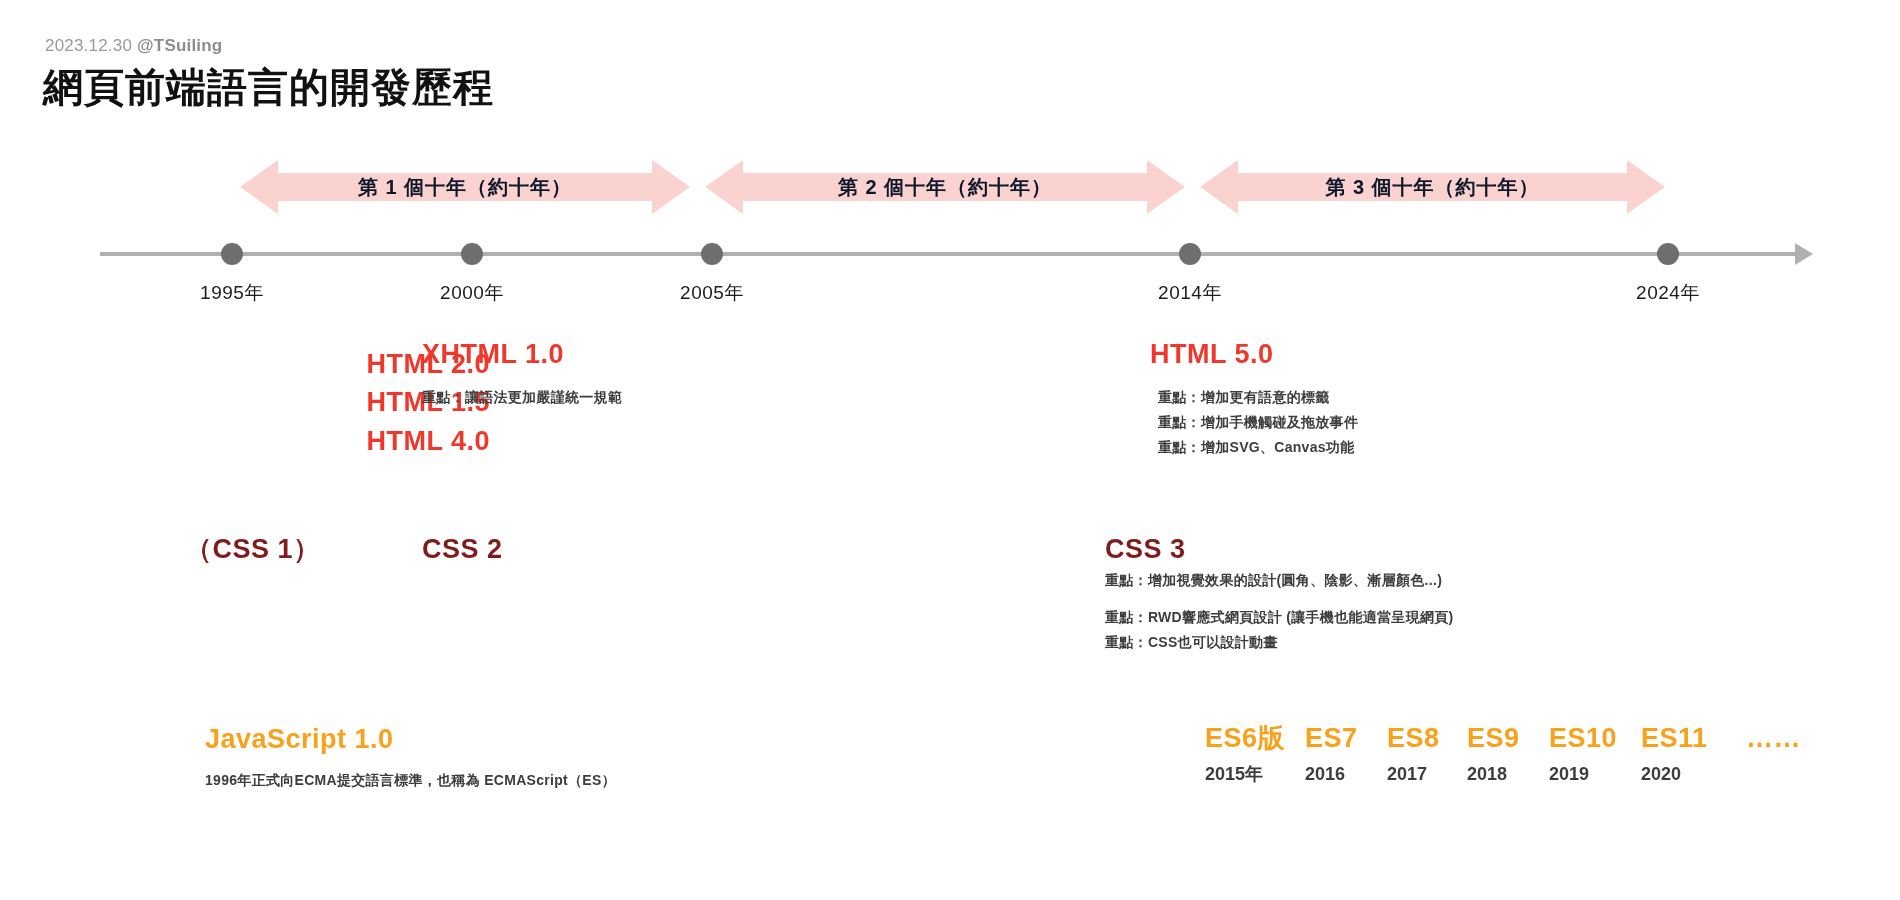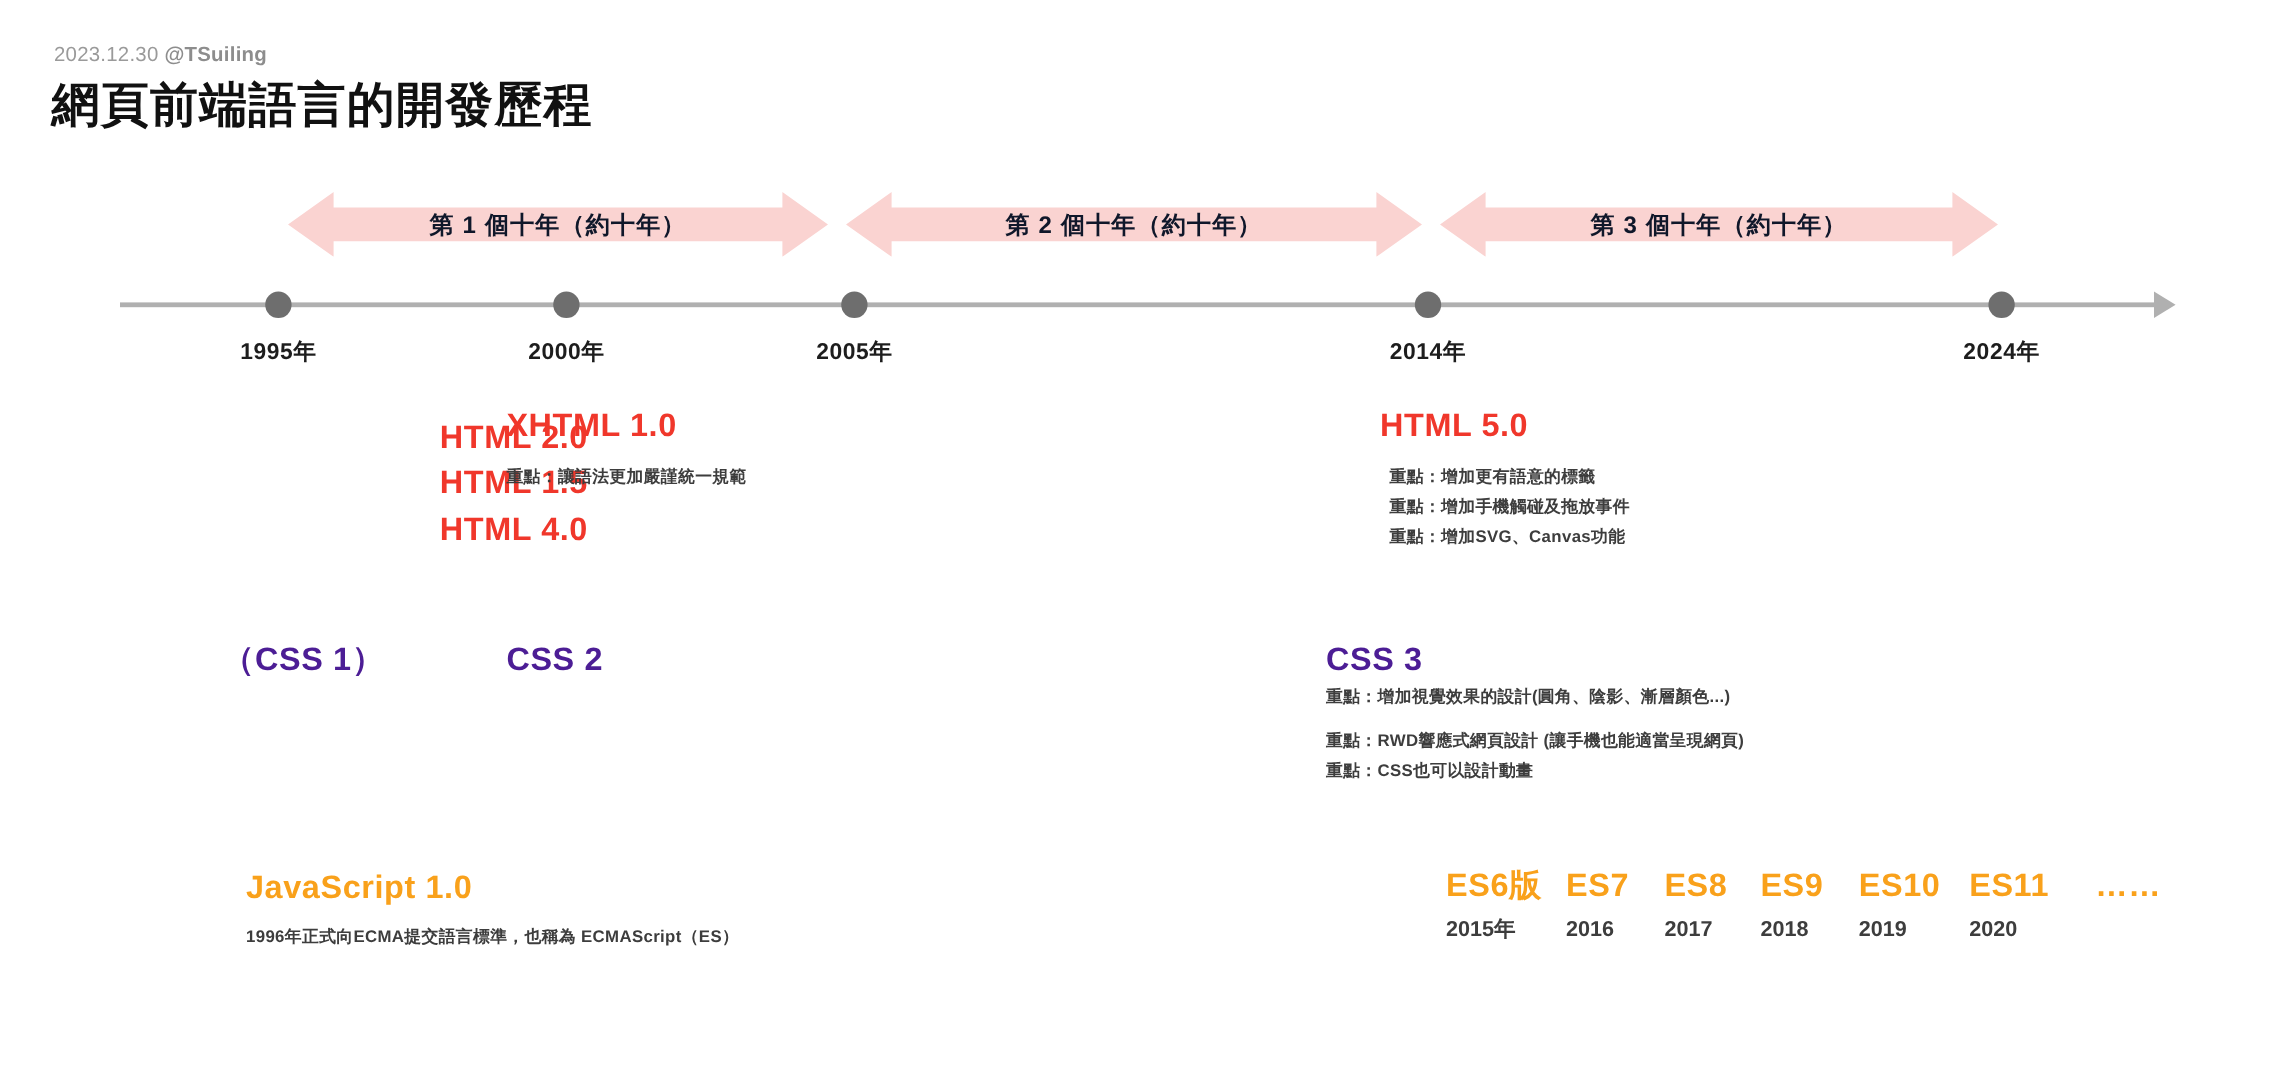--- a/index.html
+++ b/index.html
@@ -98,40 +98,40 @@
     width: 22px;
     height: 22px;
     border-radius: 50%;
     background: #6e6e6e;
     top: 243px;
   }
   .node-label {
     position: absolute;
     top: 280px;
     font-size: 19px;
-    font-weight: 700;
+    font-weight: 400;
     color: #1d1d1d;
     white-space: nowrap;
     transform: translateX(-50%);
     letter-spacing: 0.5px;
   }
 
   
   .block {
     position: absolute;
   }
   .heading {
     font-size: 27px;
     font-weight: 700;
     white-space: nowrap;
     line-height: 1.42;
     letter-spacing: 0.5px;
   }
   .heading.red { color: #f0372b; }
-  .heading.blue { color: #4c1d95; }
+  .heading.blue { color: #7f1d1d; }
   .heading.orange { color: #f9a11b; }
   .heading.right { text-align: right; }
 
   .note {
     font-size: 14px;
     font-weight: 700;
     color: #3d3d3d;
     white-space: nowrap;
     line-height: 1.78;
     letter-spacing: 0.3px;

